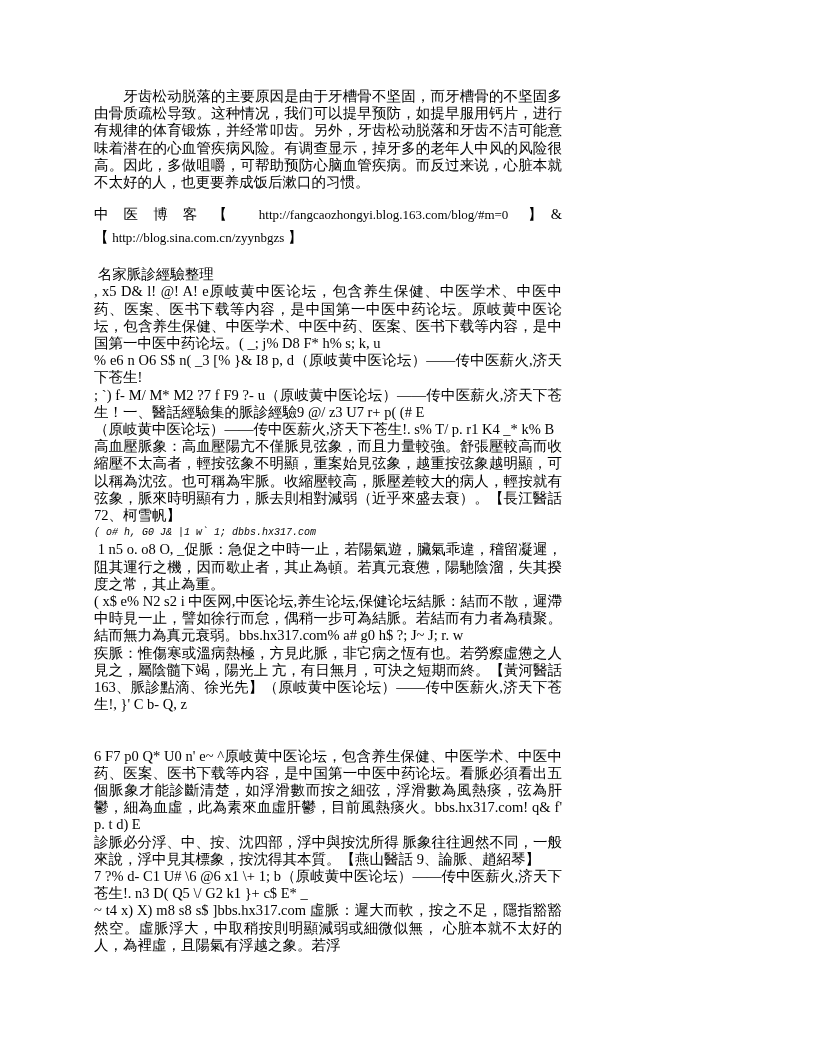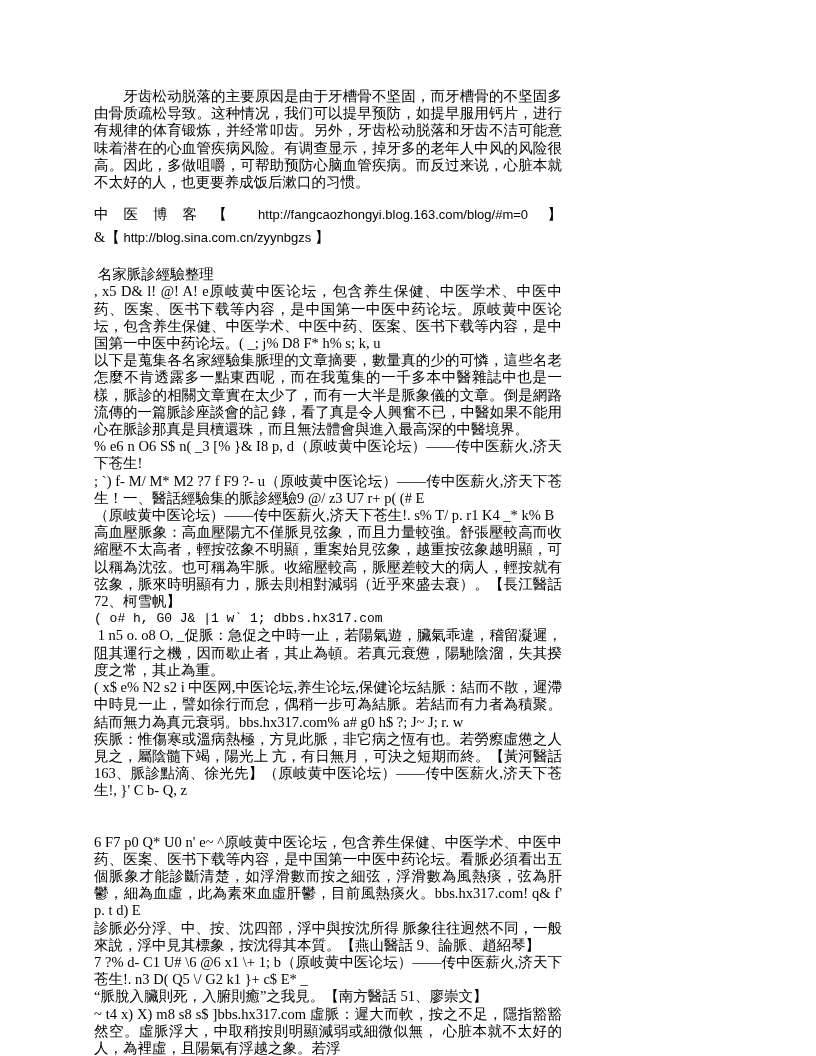--- a/index.html
+++ b/index.html
@@ -26,26 +26,27 @@
     font-size: 14.5px;
     line-height: 17.2px;
     text-align: justify;
     white-space: pre-wrap;
     word-break: break-all;
   }
   .blog-line {
     line-height: 22px;
   }
   .mono {
-    font-family: Liberation Sans, sans-serif;
+    font-family: Liberation Serif, serif;
     font-size: 13px;
   }
   .mono-line {
     font-family: "Liberation Mono", "DejaVu Sans Mono", monospace;
-    font-size: 13px;
+    font-size: 10px;
+    font-style: italic;
   }
   .spacer12 { height: 12px; }
   .spacer17 { height: 17px; }
   .spacer34 { height: 34px; }
 </style>
 </head>
 <body>
 
 <div class="page">
 
@@ -53,31 +54,29 @@
 
   <div class="spacer12"></div>
 
   <p class="para blog-line"><span>中　医　博　客　【        </span><span class="mono">http://fangcaozhongyi.blog.163.com/blog/#m=0</span><span>     】  &amp;【 </span><span class="mono">http://blog.sina.com.cn/zyynbgzs</span><span> 】</span></p>
 
   <div class="spacer17"></div>
 
   <p class="para"> 名家脈診經驗整理</p>
 
   <p class="para">, x5 D&amp; l! @! A! e原岐黄中医论坛，包含养生保健、中医学术、中医中药、医案、医书下载等内容，是中国第一中医中药论坛。原岐黄中医论坛，包含养生保健、中医学术、中医中药、医案、医书下载等内容，是中国第一中医中药论坛。( _; j% D8 F* h% s; k, u</p>
-  <p class="para">以下是蒐集各名家經驗集脈理的文章摘要，數量真的少的可憐，這些名老怎麼不肯透露多一點東西呢，而在我蒐集的一千多本中醫雜誌中也是一樣，脈診的相關文章實在太少了，而有一大半是脈象儀的文章。倒是網路流傳的一篇脈診座談會的記 錄，看了真是令人興奮不已，中醫如果不能用心在脈診那真是貝櫝還珠，而且無法體會與進入最高深的中醫境界。</p>
   <p class="para">% e6 n O6 S$ n( _3 [% }&amp; I8 p, d（原岐黄中医论坛）——传中医薪火,济天下苍生!</p>
   <p class="para">; `) f- M/ M* M2 ?7 f F9 ?- u（原岐黄中医论坛）——传中医薪火,济天下苍生！一、醫話經驗集的脈診經驗9 @/ z3 U7 r+ p( (# E</p>
   <p class="para">（原岐黄中医论坛）——传中医薪火,济天下苍生!. s% T/ p. r1 K4 _* k% B</p>
   <p class="para">高血壓脈象：高血壓陽亢不僅脈見弦象，而且力量較強。舒張壓較高而收縮壓不太高者，輕按弦象不明顯，重案始見弦象，越重按弦象越明顯，可以稱為沈弦。也可稱為牢脈。收縮壓較高，脈壓差較大的病人，輕按就有弦象，脈來時明顯有力，脈去則相對減弱（近乎來盛去衰）。【長江醫話 72、柯雪帆】</p>
   <p class="para mono-line">( o# h, G0 J&amp; |1 w` 1; dbbs.hx317.com</p>
   <p class="para"> 1 n5 o. o8 O, _促脈：急促之中時一止，若陽氣遊，臟氣乖違，稽留凝遲，阻其運行之機，因而歇止者，其止為頓。若真元衰憊，陽馳陰溜，失其揆度之常，其止為重。</p>
   <p class="para">( x$ e% N2 s2 i 中医网,中医论坛,养生论坛,保健论坛結脈：結而不散，遲滯中時見一止，譬如徐行而怠，偶稍一步可為結脈。若結而有力者為積聚。結而無力為真元衰弱。bbs.hx317.com% a# g0 h$ ?; J~ J; r. w</p>
   <p class="para">疾脈：惟傷寒或溫病熱極，方見此脈，非它病之恆有也。若勞瘵虛憊之人見之，屬陰髓下竭，陽光上 亢，有日無月，可決之短期而終。【黃河醫話 163、脈診點滴、徐光先】（原岐黄中医论坛）——传中医薪火,济天下苍生!, }' C b- Q, z</p>
 
   <div class="spacer34"></div>
 
   <p class="para">6 F7 p0 Q* U0 n' e~ ^原岐黄中医论坛，包含养生保健、中医学术、中医中药、医案、医书下载等内容，是中国第一中医中药论坛。看脈必須看出五個脈象才能診斷清楚，如浮滑數而按之細弦，浮滑數為風熱痰，弦為肝鬱，細為血虛，此為素來血虛肝鬱，目前風熱痰火。bbs.hx317.com! q&amp; f' p. t d) E</p>
   <p class="para">診脈必分浮、中、按、沈四部，浮中與按沈所得 脈象往往迥然不同，一般來說，浮中見其標象，按沈得其本質。【燕山醫話 9、論脈、趙紹琴】</p>
   <p class="para">7 ?% d- C1 U# \6 @6 x1 \+ 1; b（原岐黄中医论坛）——传中医薪火,济天下苍生!. n3 D( Q5 \/ G2 k1 }+ c$ E* _</p>
-  <p class="para">“脈脫入臟則死，入腑則癒”之我見。【南方醫話 51、廖崇文】</p>
   <p class="para">~ t4 x) X) m8 s8 s$ ]bbs.hx317.com 虛脈：遲大而軟，按之不足，隱指豁豁然空。虛脈浮大，中取稍按則明顯減弱或細微似無， 心脏本就不太好的人，為裡虛，且陽氣有浮越之象。若浮</p>
 
 </div>
 
 </body></html>

